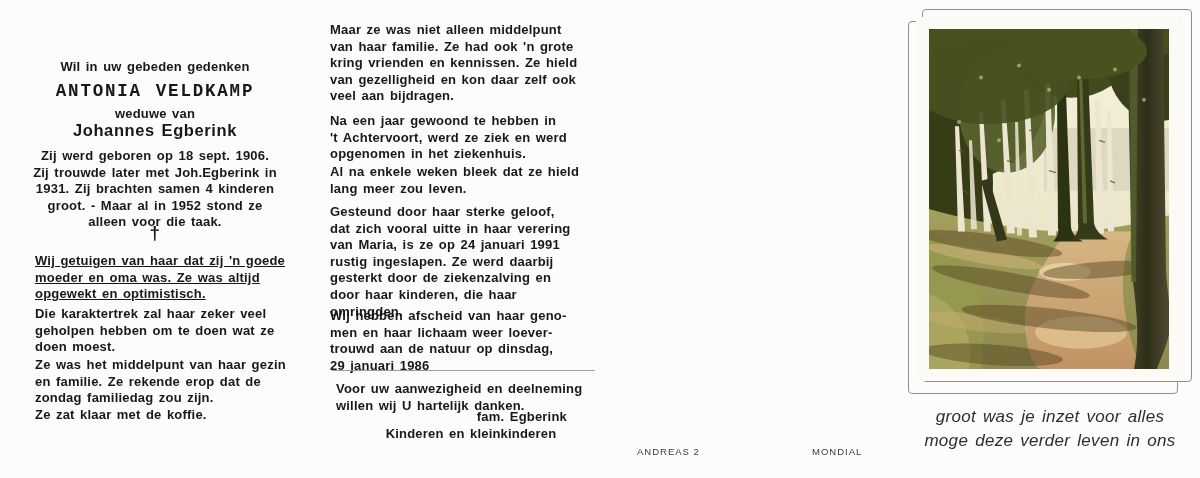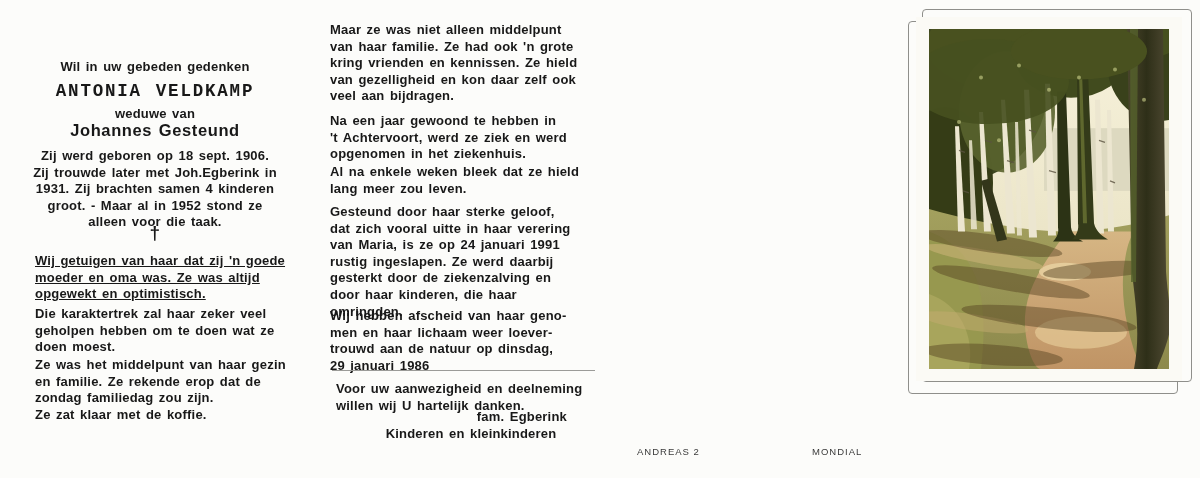--- a/index.html
+++ b/index.html
@@ -48,21 +48,21 @@
 </style>
 </head>
 <body>
 
 <main class="card">
 
   <section>
     <div class="blk ctr" id="intro">Wil in uw gebeden gedenken</div>
     <h1 class="blk ctr" id="name">ANTONIA VELDKAMP</h1>
     <div class="blk ctr" id="widow">weduwe van</div>
-    <h2 class="blk ctr" id="husband">Johannes Gesteund</h2>
+    <h2 class="blk ctr" id="husband">Johannes Egberink</h2>
     <div class="blk ctr" id="birth">Zij werd geboren op 18 sept. 1906.
 Zij trouwde later met Joh.Egberink in
 1931. Zij brachten samen 4 kinderen
 groot. - Maar al in 1952 stond ze
 alleen voor die taak.</div>
     <div class="blk ctr" id="cross">†</div>
     <div class="blk" id="lp1">Wij getuigen van haar dat zij 'n goede
 moeder en oma was. Ze was altijd
 opgewekt en optimistisch.</div>
     <div class="blk" id="lp2">Die karaktertrek zal haar zeker veel
@@ -201,14 +201,16 @@
           <circle cx="30" cy="92" r="2"></circle>
             <circle cx="150" cy="48" r="2"></circle>
             <circle cx="70" cy="110" r="2"></circle>
           <circle cx="186" cy="40" r="2"></circle>
             <circle cx="215" cy="70" r="2"></circle>
         </g>
       </svg>
     </div>
   </div>
 
+  <div class="blk" id="caption">groot was je inzet voor alles
+moge deze verder leven in ons</div>
 
 </main>
 
 </body></html>

